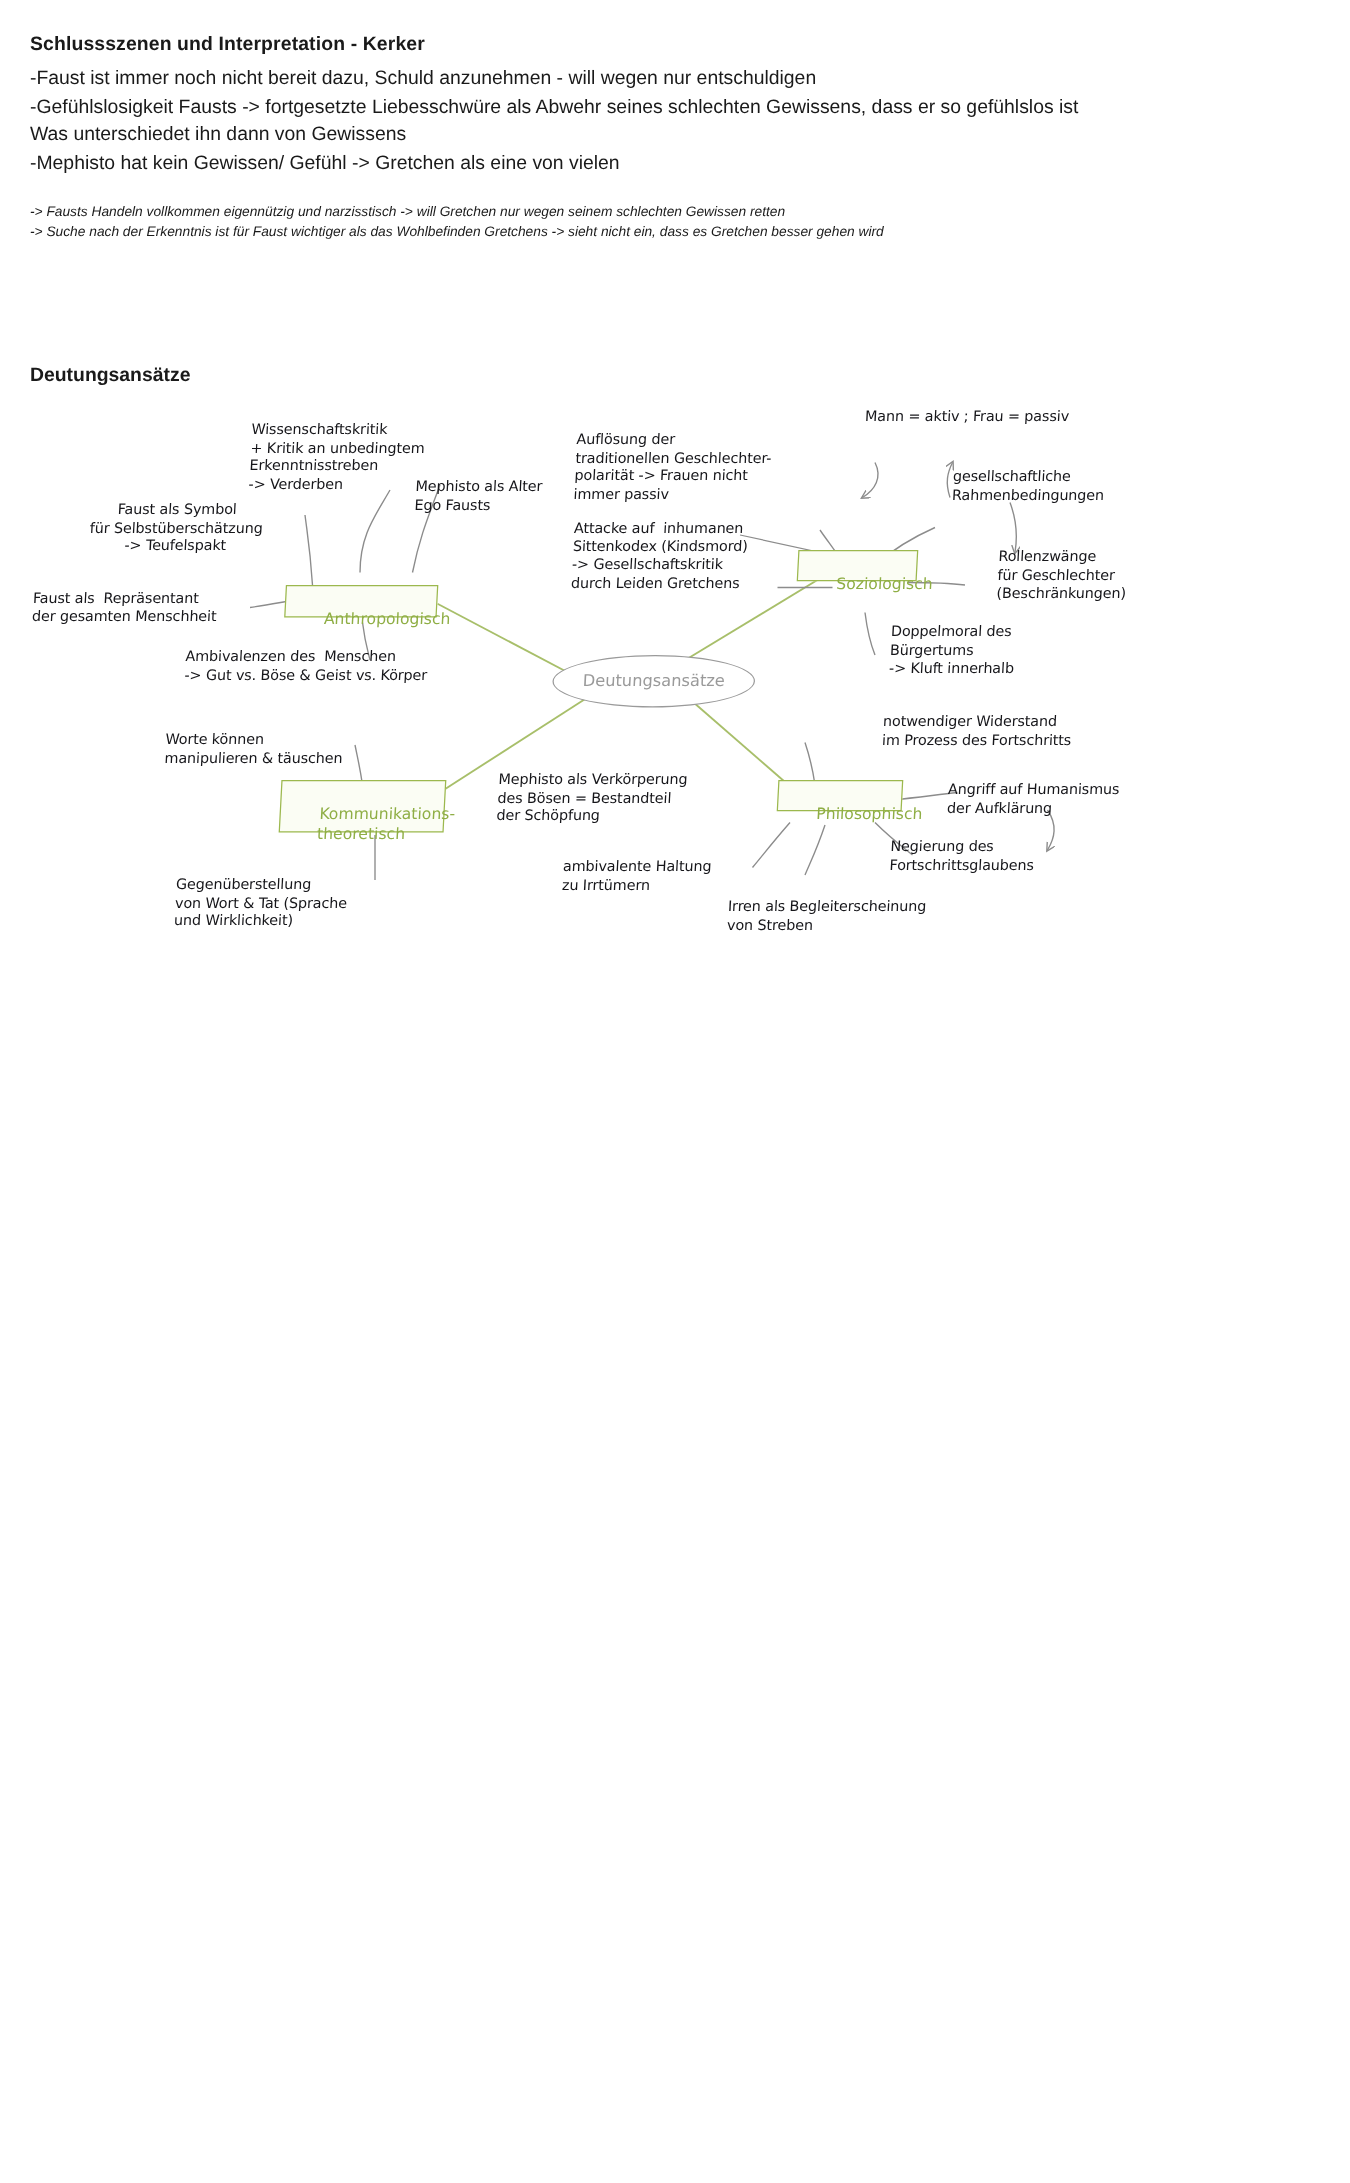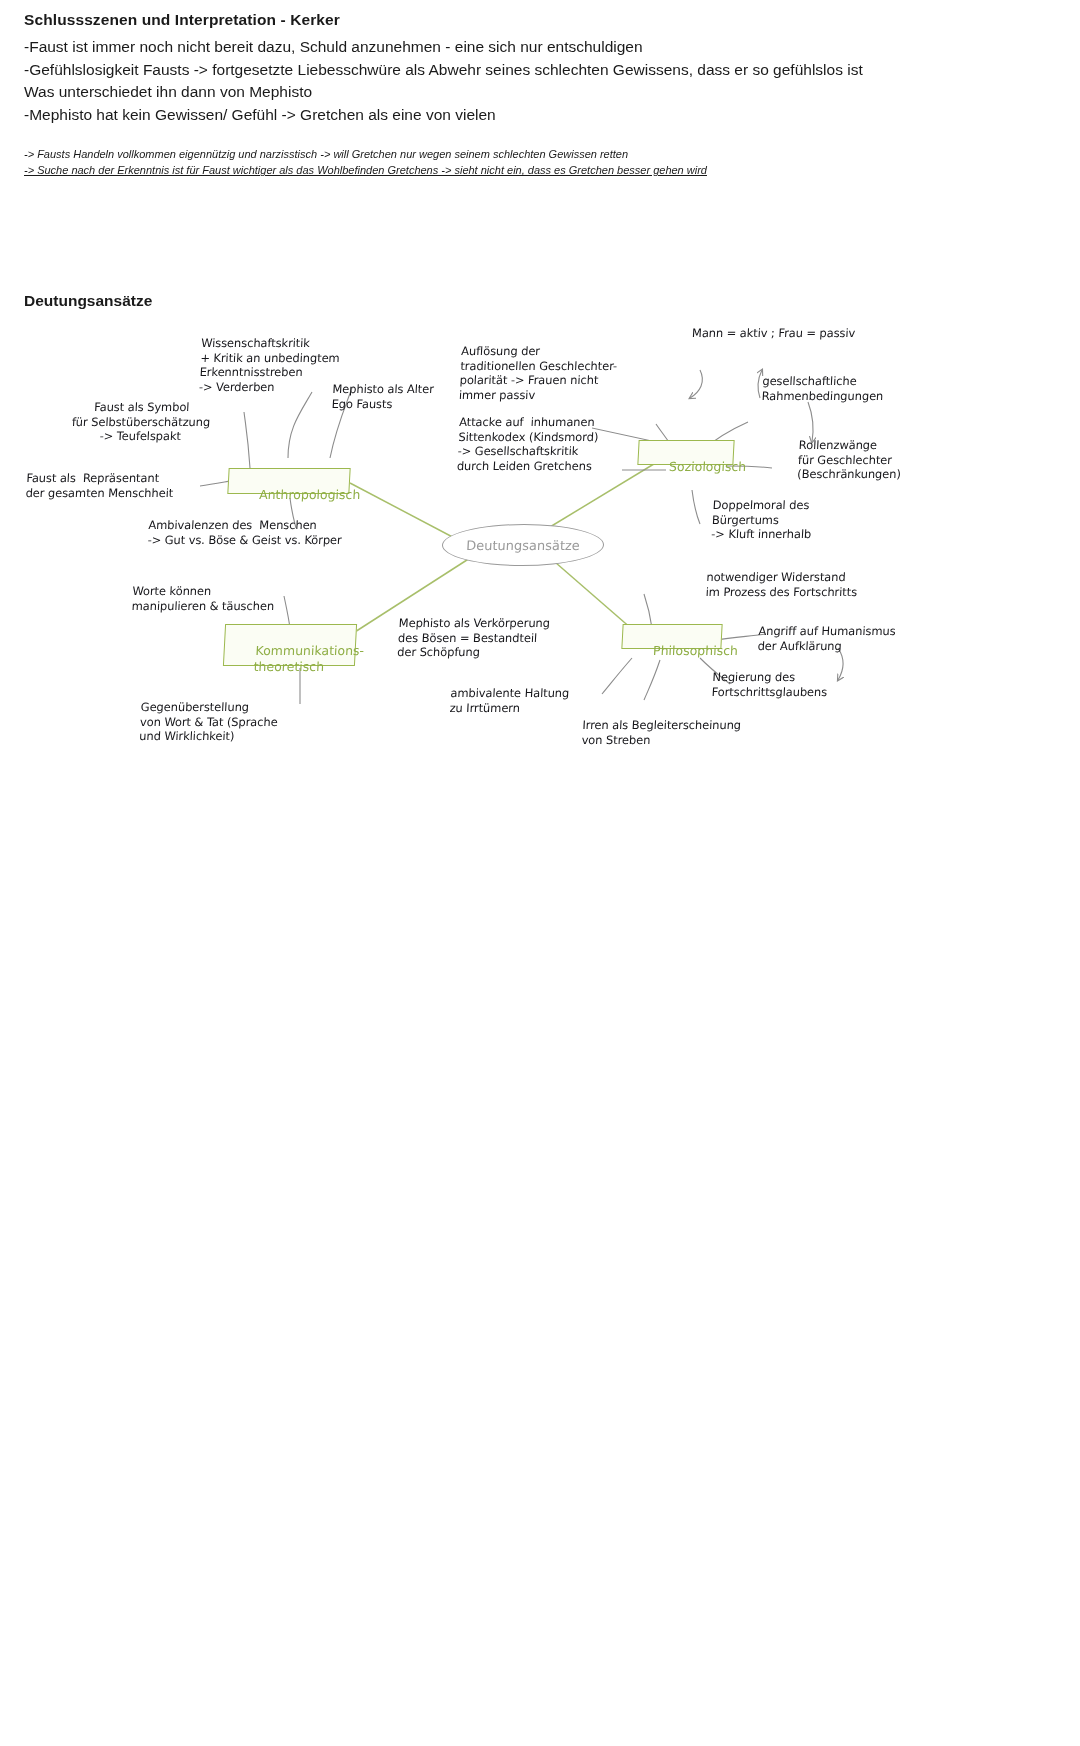--- a/index.html
+++ b/index.html
@@ -16,37 +16,37 @@
   
   .notes{
     position:absolute;
     left:24px; top:10px;
     width:1020px;
   }
   .notes .hdr{
     font-size:15.5px;
     font-weight:bold;
     letter-spacing:.1px;
-    margin:0 0 5px 0;
+    margin:16px 0 5px 0;
     line-height:1.35;
   }
   .notes .ln{
     font-size:15.5px;
     line-height:1.47;
     margin:0;
     white-space:nowrap;
   }
   .notes .gap{height:19px;}
   .notes .ital{
     font-style:italic;
     font-size:11px;
     line-height:1.47;
     margin:0;
   }
-  .notes .ital.wrap{white-space:normal;width:1012px;text-decoration:underline;}
+  .notes .ital.wrap{white-space:normal;width:1012px;}
   .sect-title{
     position:absolute;
     left:24px; top:292px;
     font-size:15.5px;
     font-weight:bold;
   }
 
   
   .map{
     position:absolute;
@@ -98,23 +98,23 @@
     transform:skewX(-3deg);
   }
 </style>
 </head>
 <body>
 
 <div class="page">
 
   <div class="notes">
     <p class="hdr">Schlussszenen und Interpretation - Kerker</p>
-    <p class="ln">-Faust ist immer noch nicht bereit dazu, Schuld anzunehmen - eine sich nur entschuldigen</p>
+    <p class="ln">-Faust ist immer noch nicht bereit dazu, Schuld anzunehmen - will wegen nur entschuldigen</p>
     <p class="ln">-Gefühlslosigkeit Fausts -&gt; fortgesetzte Liebesschwüre als Abwehr seines schlechten Gewissens, dass er so gefühlslos ist</p>
-    <p class="ln">Was unterschiedet ihn dann von Mephisto</p>
+    <p class="ln">Was unterschiedet ihn dann von Gewissens</p>
     <p class="ln">-Mephisto hat kein Gewissen/ Gefühl -&gt; Gretchen als eine von vielen</p>
     <div class="gap"></div>
     <p class="ital">-&gt; Fausts Handeln vollkommen eigennützig und narzisstisch -&gt; will Gretchen nur wegen seinem schlechten Gewissen retten</p>
     <p class="ital wrap">-&gt; Suche nach der Erkenntnis ist für Faust wichtiger als das Wohlbefinden Gretchens -&gt; sieht nicht ein, dass es Gretchen besser gehen wird</p>
   </div>
 
   <div class="sect-title">Deutungsansätze</div>
 
   <div class="map">
 

